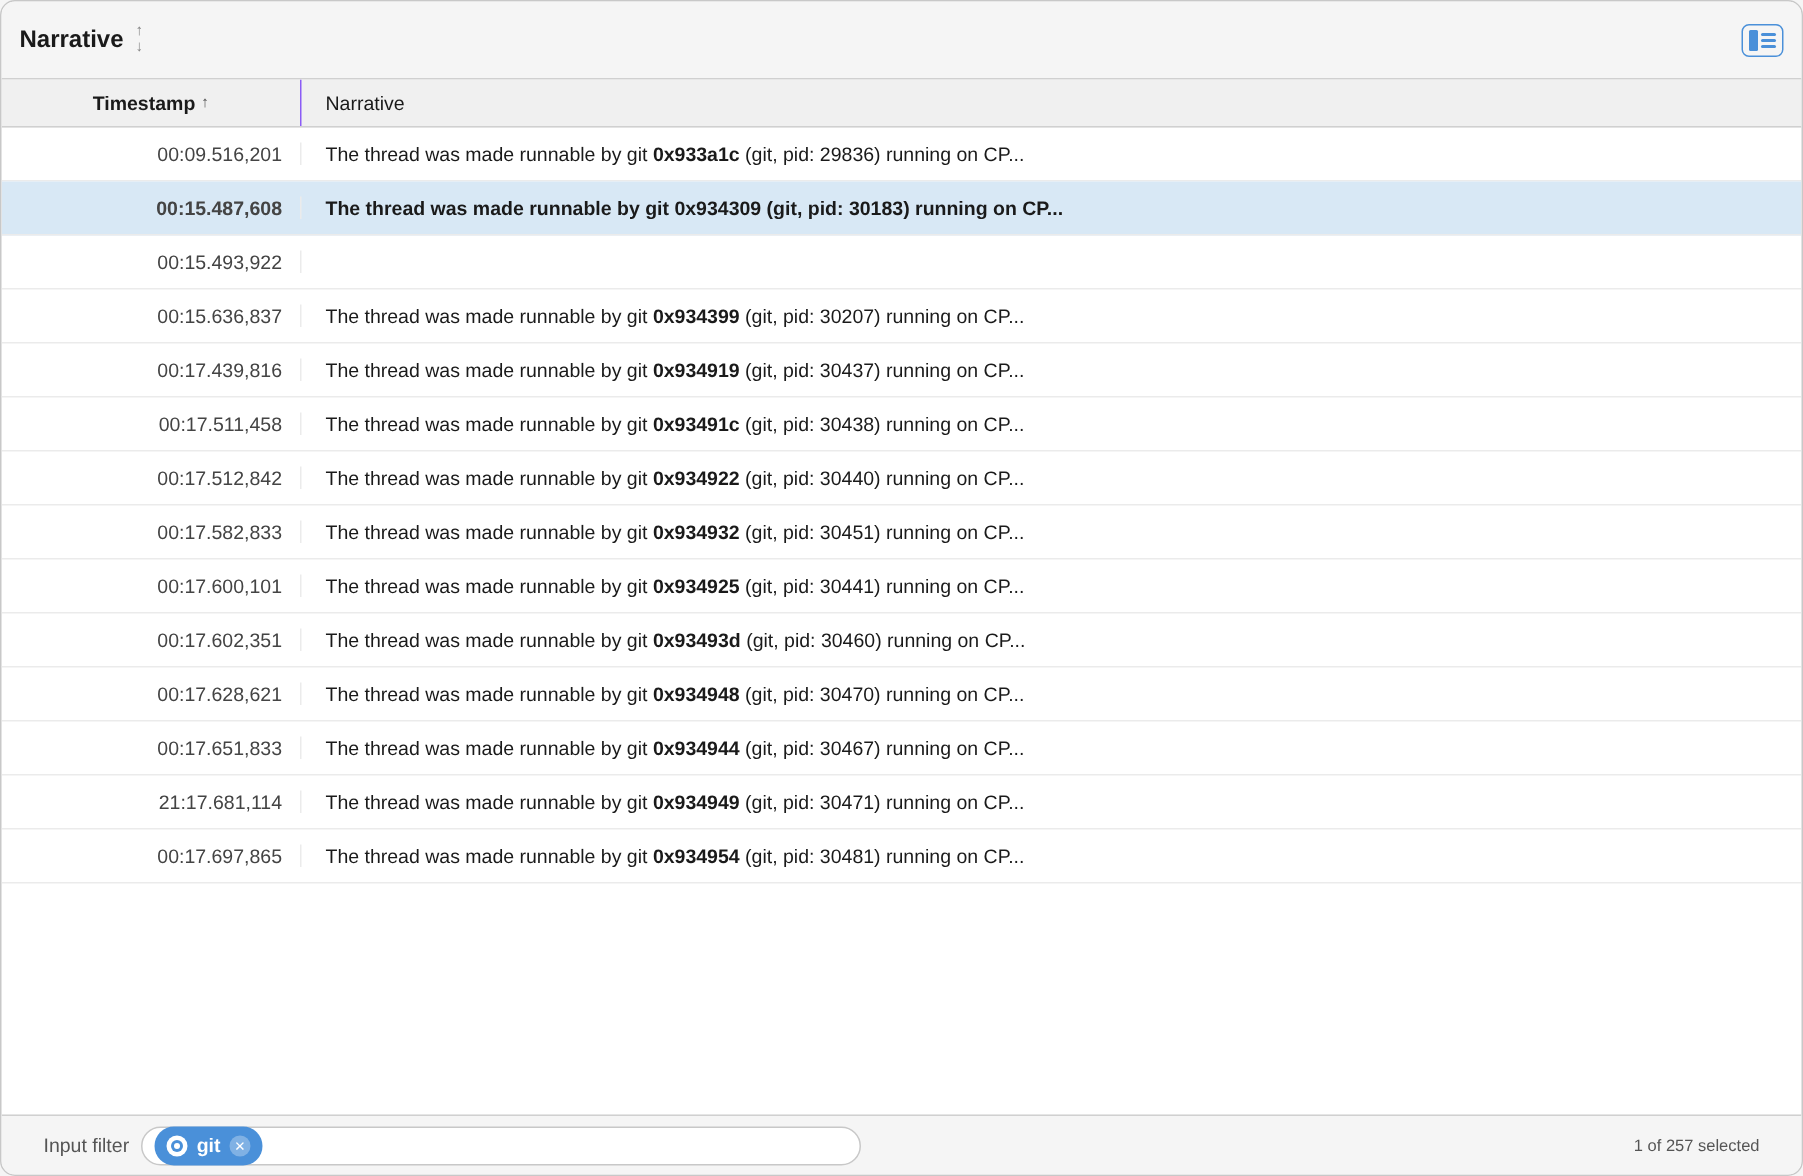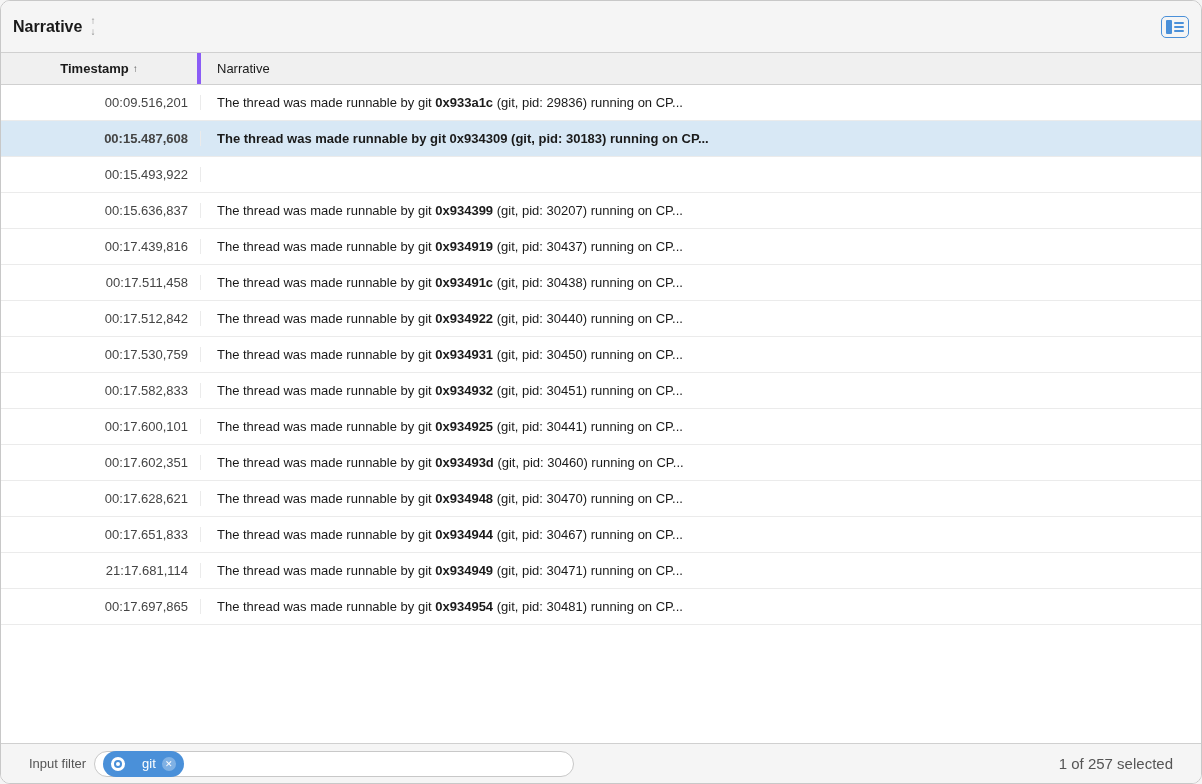--- a/index.html
+++ b/index.html
@@ -119,21 +119,21 @@
 
     .col-timestamp-header {
       width: 200px;
       min-width: 200px;
       display: flex;
       align-items: center;
       padding: 0 28px;
       font-weight: 700;
       font-size: 13px;
       color: #1a1a1a;
-      border-right: 4px solid #8b5cf6;
+      border-right: 1px solid #8b5cf6;
       gap: 4px;
       justify-content: center;
     }
 
     .sort-indicator {
       font-size: 10px;
       color: #555;
     }
 
     .col-narrative-header {
@@ -228,22 +228,21 @@
       justify-content: center;
       font-size: 9px;
       color: #4a90d9;
       font-weight: bold;
       flex-shrink: 0;
     }
 
     .filter-text {
       color: white;
       font-size: 13px;
-      font-weight: 400;
-      margin-left: 11px;
+      font-weight: 700;
     }
 
     .filter-clear {
       width: 14px;
       height: 14px;
       background: rgba(255,255,255,0.3);
       border-radius: 50%;
       display: flex;
       align-items: center;
       justify-content: center;
@@ -260,21 +259,21 @@
       border: 1px solid #c8c8c8;
       border-radius: 14px;
       height: 26px;
       padding: 0 8px;
       gap: 6px;
       width: 480px;
     }
 
     .status-count {
       margin-left: auto;
-      font-size: 15px;
+      font-size: 11px;
       color: #555;
     }
   </style>
 </head>
 <body>
 
 <div class="app-window">
 
   <div class="title-bar">
     <div class="title-bar-left">
@@ -328,24 +327,20 @@
           <div class="cell-timestamp">00:17.439,816</div>
           <div class="cell-narrative">The thread was made runnable by git  <span class="hex-addr">0x934919</span> (git, pid: 30437) running on CP...</div>
         </div>
         <div class="table-row">
           <div class="cell-timestamp">00:17.511,458</div>
           <div class="cell-narrative">The thread was made runnable by git  <span class="hex-addr">0x93491c</span> (git, pid: 30438) running on CP...</div>
         </div>
         <div class="table-row">
           <div class="cell-timestamp">00:17.512,842</div>
           <div class="cell-narrative">The thread was made runnable by git  <span class="hex-addr">0x934922</span> (git, pid: 30440) running on CP...</div>
-        </div>
-        <div class="table-row">
-          <div class="cell-timestamp">00:17.530,759</div>
-          <div class="cell-narrative">The thread was made runnable by git  <span class="hex-addr">0x934931</span> (git, pid: 30450) running on CP...</div>
         </div>
         <div class="table-row">
           <div class="cell-timestamp">00:17.582,833</div>
           <div class="cell-narrative">The thread was made runnable by git  <span class="hex-addr">0x934932</span> (git, pid: 30451) running on CP...</div>
         </div>
         <div class="table-row">
           <div class="cell-timestamp">00:17.600,101</div>
           <div class="cell-narrative">The thread was made runnable by git  <span class="hex-addr">0x934925</span> (git, pid: 30441) running on CP...</div>
         </div>
         <div class="table-row">

